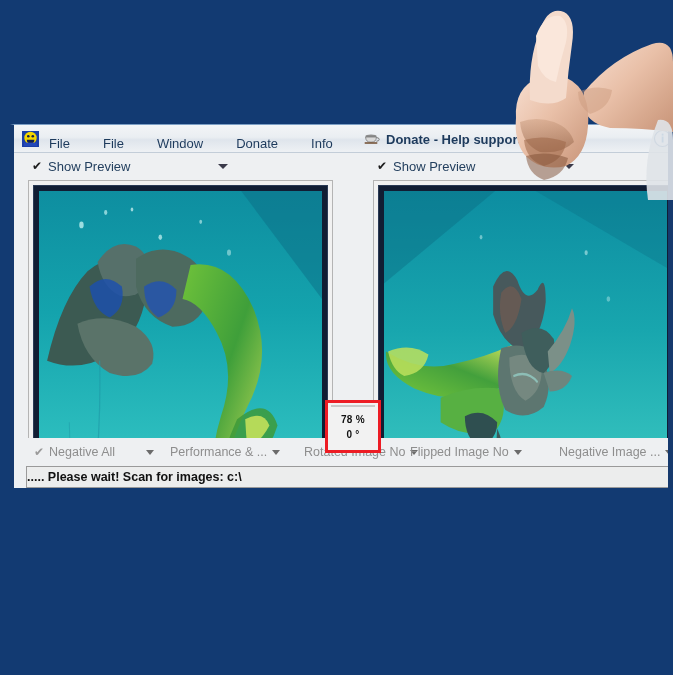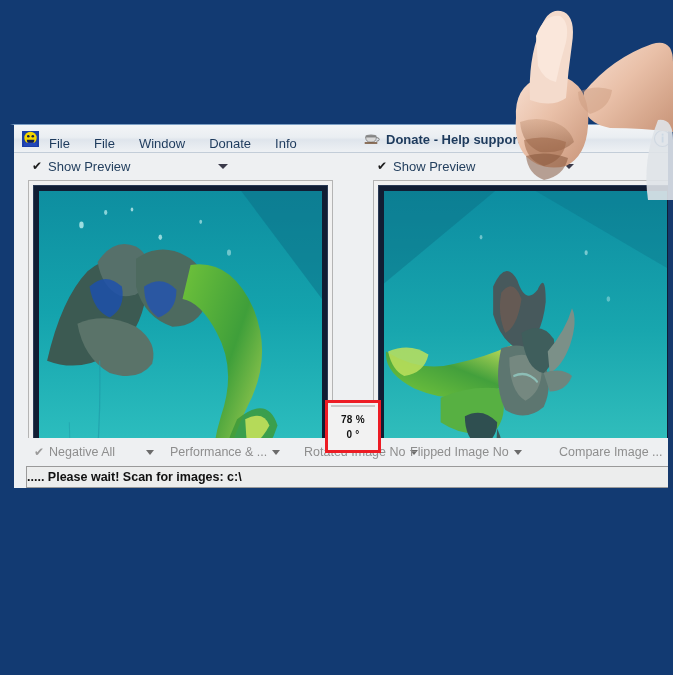--- a/index.html
+++ b/index.html
@@ -28,21 +28,21 @@
     position:absolute;left:0;top:0;width:663px;height:28px;
     background:linear-gradient(to bottom,#f3f5f7 0%,#eaeef2 45%,#dfe5ec 55%,#eef1f4 100%);
     border-bottom:1px solid #c3cdd8;
     box-sizing:border-box;
   }
   .app-icon{
     position:absolute;left:8px;top:5px;width:18px;height:18px;
   }
   .menu{
     position:absolute;left:32px;top:0;height:36px;
-    display:flex;align-items:center;gap:18px;
+    display:flex;align-items:center;gap:27px;
   }
   .menu .mi{
     font-size:13px;color:#1d3a5c;cursor:default;padding:2px 3px;
   }
   .donate{
     position:absolute;left:350px;top:0;height:28px;
     display:flex;align-items:center;gap:6px;
   }
   .donate .dtxt{font-size:13px;font-weight:bold;color:#1d3a5c;white-space:nowrap;}
   .coffee-icon{width:16px;height:14px;flex:0 0 auto;}
@@ -318,21 +318,21 @@
         <span>Rotated Image No</span>
         <span class="caret-g"></span>
       </div>
 
       <div class="bb-item" style="position:absolute;left:396px;">
         <span>Flipped Image No</span>
         <span class="caret-g"></span>
       </div>
 
       <div class="bb-item" style="position:absolute;left:545px;">
-        <span>Compare Image ...</span>
+        <span>Negative Image ...</span>
         <span class="caret-g"></span>
       </div>
     </div>
 
     <div class="statusbar">
       <span class="stxt">..... Please wait! Scan for images: c:\</span>
     </div>
 
     <div class="right-edge"></div>
   </div>

